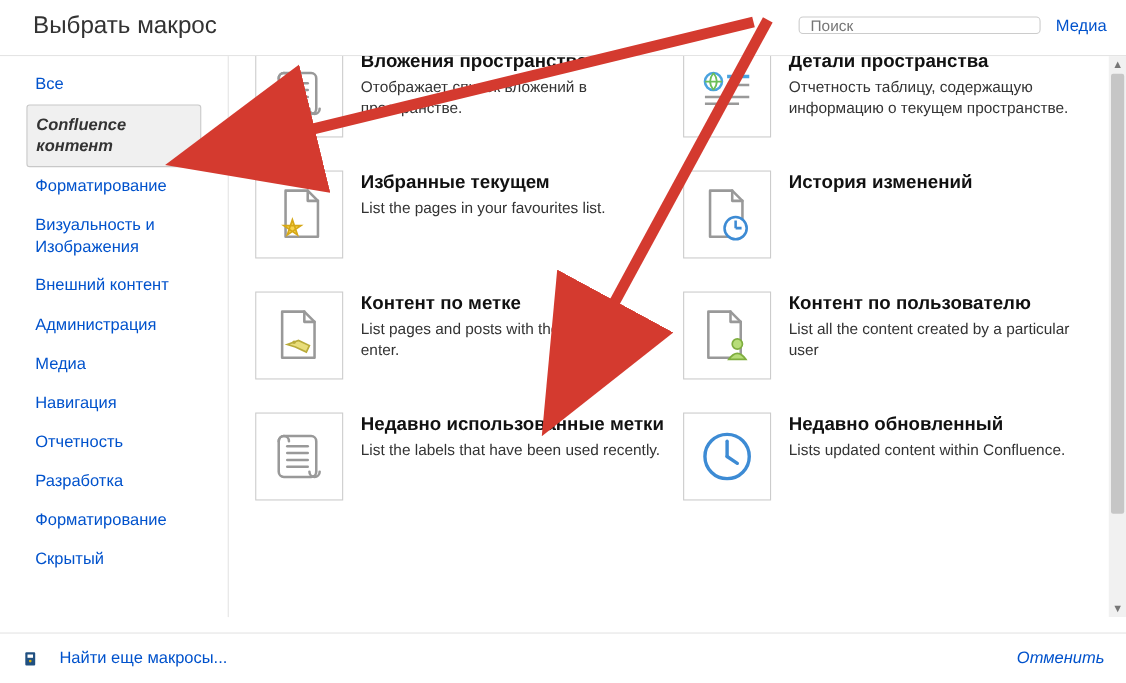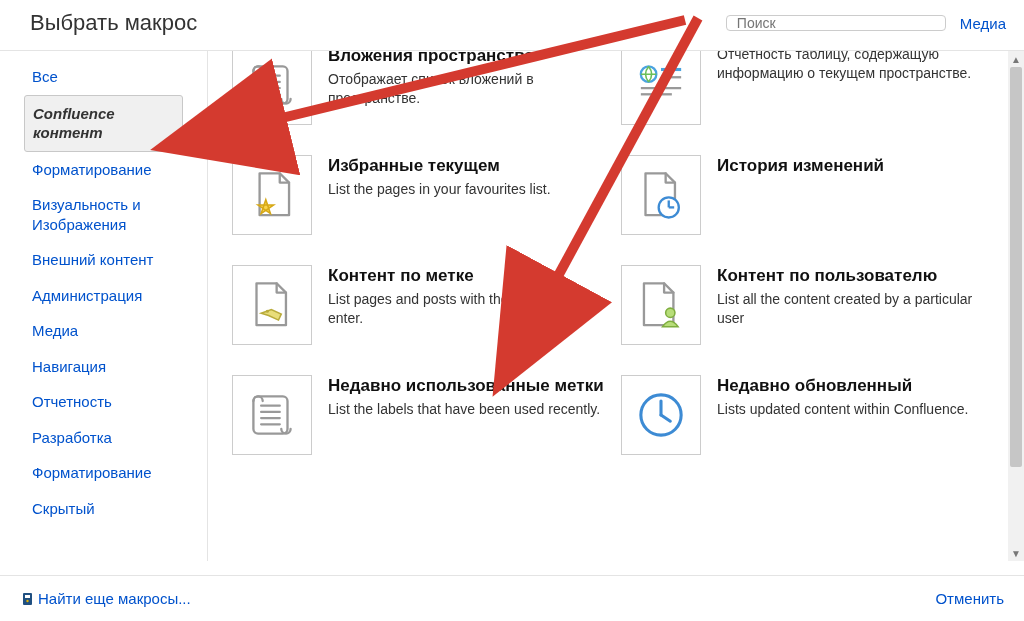--- a/index.html
+++ b/index.html
@@ -131,27 +131,28 @@
     display: flex;
     align-items: center;
     background: #fff;
   }
   .find-more {
     color: #0052cc;
     font-size: 15px;
     cursor: pointer;
     display: flex;
     align-items: center;
-    gap: 2px;
+    gap: 18px;
   }
   .cancel {
     margin-left: auto;
     color: #0052cc;
     font-size: 15px;
     cursor: pointer;
+    font-style: italic;
   }
   .plugin-icon { width:16px; height:16px; }
   
   .arrows-overlay {
     position: absolute;
     left: 0; top: 0;
     width: 1024px;
     height: 621px;
     pointer-events: none;
   }
@@ -204,20 +205,21 @@
             <svg viewBox="0 0 80 80" width="62" height="62">
       <circle cx="24" cy="26" r="10" fill="none" stroke="#4aa3df" stroke-width="3"></circle>
       <path d="M14 26 h20 M24 16 q-8 10 0 20 M24 16 q8 10 0 20" stroke="#6bbf59" stroke-width="2" fill="none"></path>
       <line x1="40" y1="20" x2="66" y2="20" stroke="#4aa3df" stroke-width="4"></line>
       <line x1="40" y1="30" x2="66" y2="30" stroke="#999" stroke-width="3"></line>
       <line x1="14" y1="44" x2="66" y2="44" stroke="#999" stroke-width="3"></line>
       <line x1="14" y1="52" x2="54" y2="52" stroke="#999" stroke-width="3"></line>
     </svg>
           </div>
           <div class="macro-text">
+            <div class="macro-title">Детали пространства</div>
             <div class="macro-desc">Отчетность таблицу, содержащую информацию о текущем пространстве.</div>
           </div>
         </div>
         <div class="macro-item">
           <div class="macro-icon">
             <svg viewBox="0 0 80 80" width="62" height="62">
       <path d="M24 12 h26 l12 12 v42 h-38 z" stroke="#999" stroke-width="3" fill="none" stroke-linejoin="round" stroke-linecap="round"></path>
       <path d="M50 12 v12 h12" stroke="#999" stroke-width="3" fill="none" stroke-linejoin="round" stroke-linecap="round"></path>
       <path d="M30 60 l6 -18 l6 18 l-16 -11 h20 z" fill="#f9d44c" stroke="#d6a817" stroke-width="2" transform="translate(-4,4)"></path>
     </svg>

